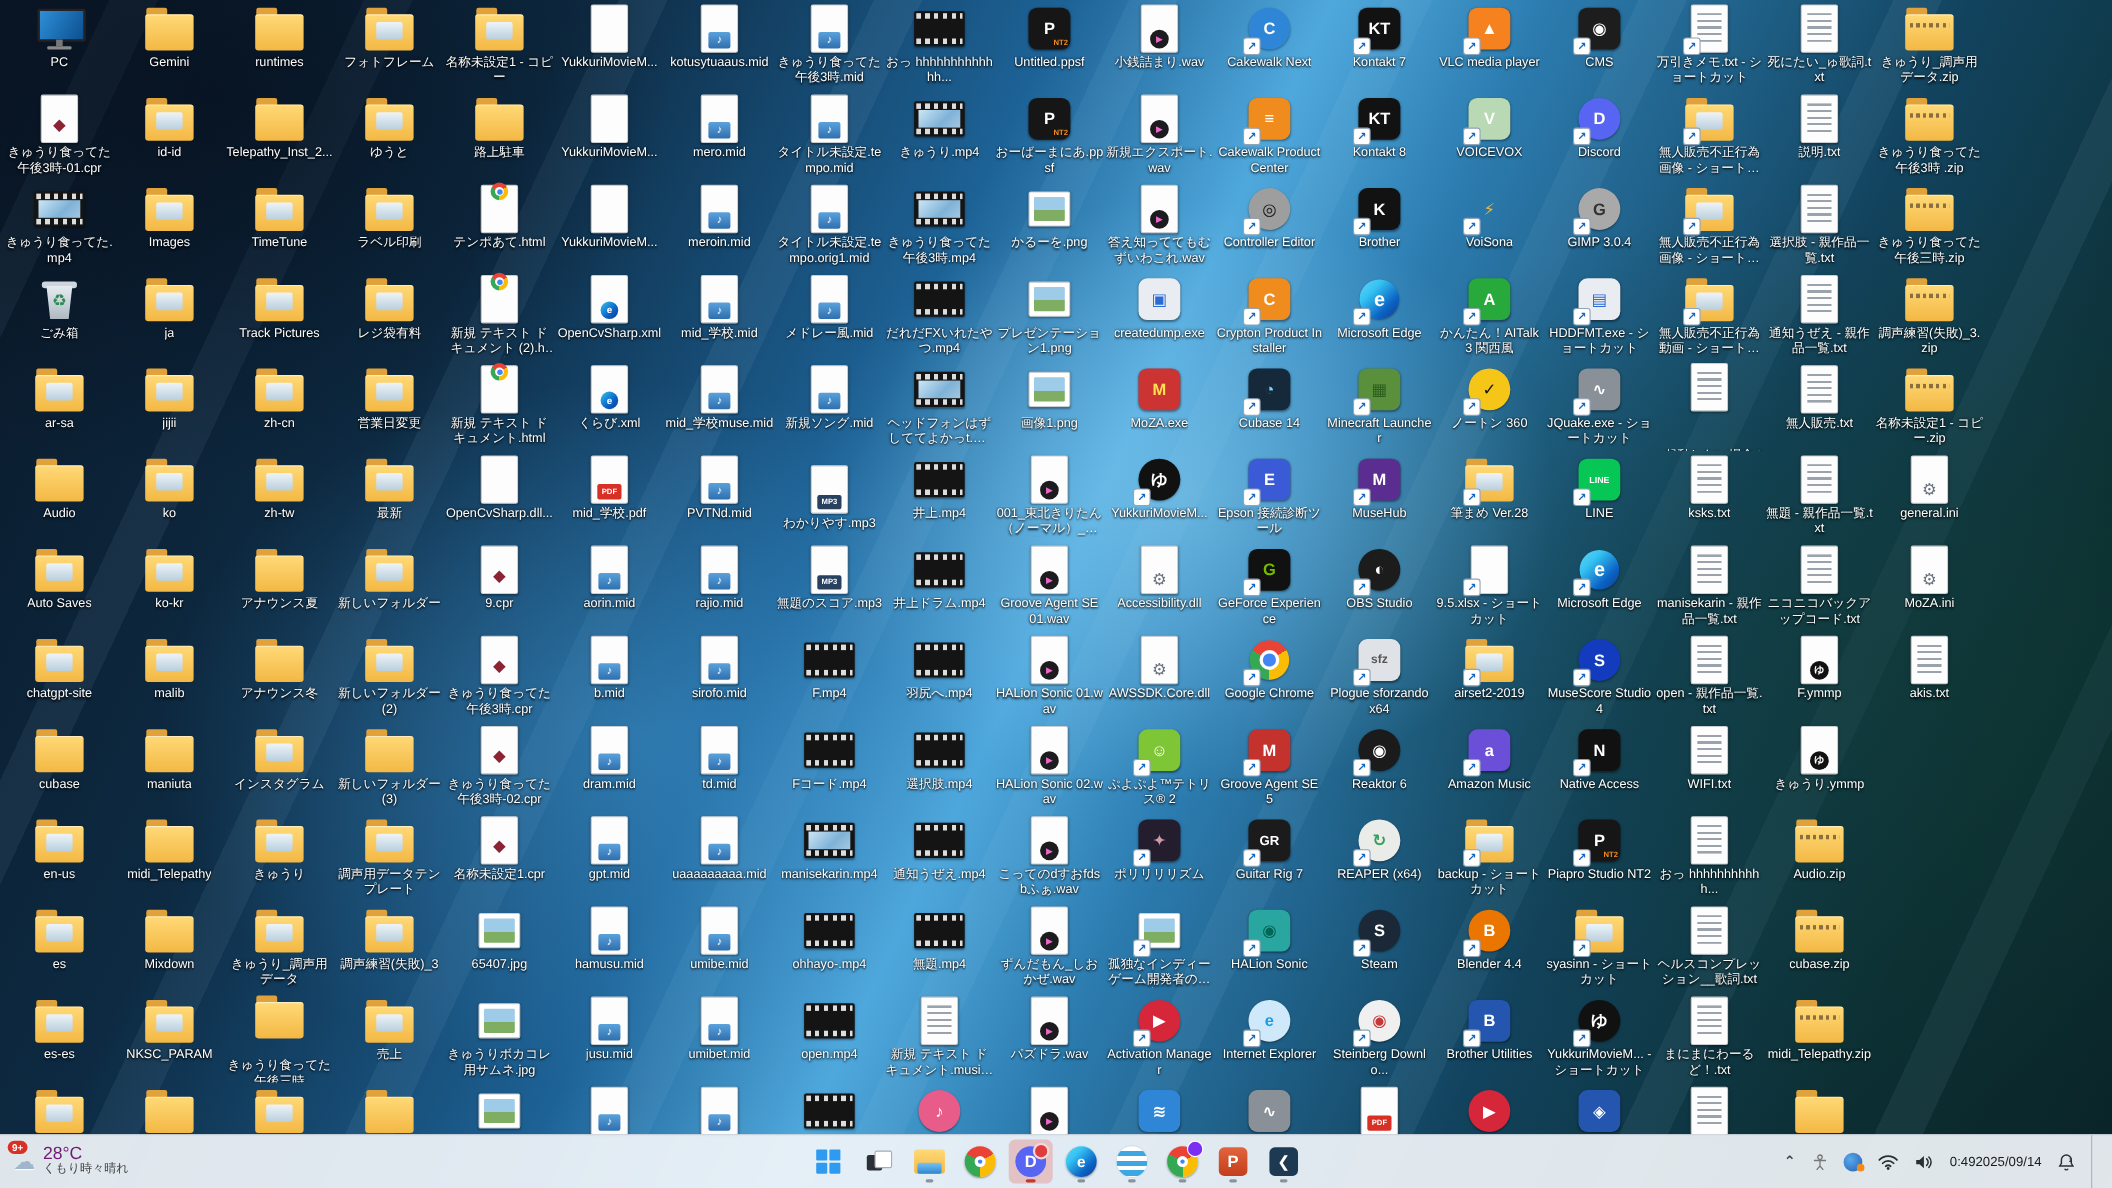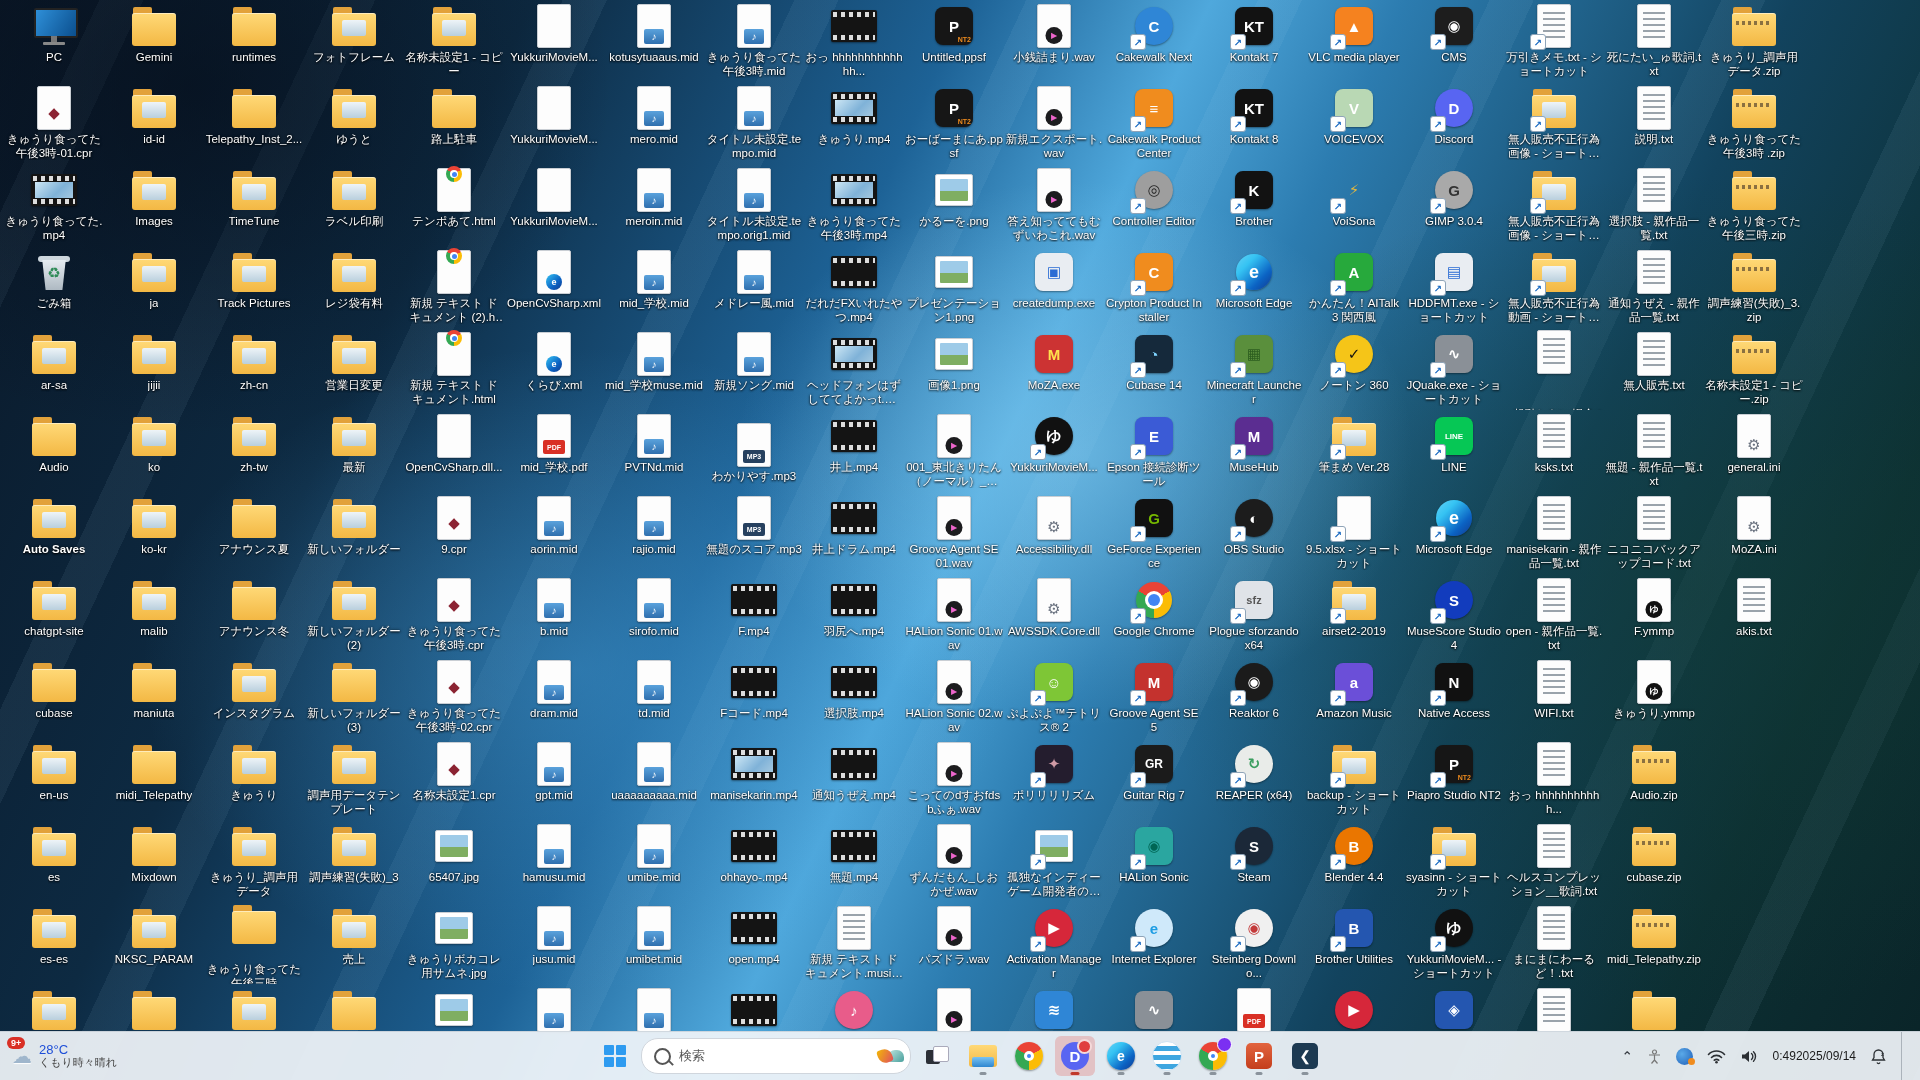--- a/index.html
+++ b/index.html
@@ -72,21 +72,21 @@
   .g-edge{width:36px;height:36px;border-radius:50%;background:linear-gradient(135deg,#66d2f6,#35c3f3 30%,#0b63c4 70%,#123a8f);box-shadow:0 1px 2px rgba(0,0,0,.4);display:flex;align-items:center;justify-content:center;color:#fff;font-weight:bold;font-size:18px;}
   
   .sc{position:absolute;left:50%;margin-left:-24px;bottom:0px;width:14px;height:14px;background:#fff;border:1px solid #8fa4b8;border-radius:3px;display:flex;align-items:center;justify-content:center;font-size:10px;color:#1667c0;font-weight:bold;z-index:5;}
   
   #taskbar{position:absolute;left:0;right:0;bottom:0;height:48px;background:rgba(240,244,249,.93);border-top:1px solid rgba(180,190,200,.5);display:flex;align-items:center;z-index:50;}
   #weather{display:flex;align-items:center;gap:7px;padding:0 12px;height:100%;}
   #weather .cl{position:relative;font-size:20px;}
   #weather .cloudglyph{color:#9fb6cc;text-shadow:0 1px 1px #fff;}
   #weather .wbadge{position:absolute;top:-7px;left:-5px;background:#d93025;color:#fff;font-size:9px;font-weight:bold;border-radius:8px;padding:1px 4px;}
   #weather .wtxt{display:flex;flex-direction:column;line-height:13px;}
-  #weather .temp{font-size:13px;color:#1d4ed8;}
+  #weather .temp{font-size:16px;color:#701a75;}
   #weather .cond{font-size:11px;color:#444;}
   #centerbar{position:absolute;left:50%;transform:translateX(-50%);display:flex;align-items:center;gap:6px;height:100%;}
   .tbtn{width:40px;height:40px;border-radius:6px;display:flex;align-items:center;justify-content:center;position:relative;cursor:pointer;}
   .tbtn.active{background:rgba(228,160,160,.55);}
   .rundot{position:absolute;bottom:1px;left:50%;transform:translateX(-50%);width:7px;height:3px;border-radius:2px;background:#8a939c;}
   .rundot.red{background:#c0392b;width:9px;}
   .ntf{position:absolute;top:3px;right:3px;width:11px;height:11px;border-radius:50%;background:#e03e3e;border:2px solid #f5d9d9;}
   .pbadge{position:absolute;top:1px;right:1px;width:13px;height:13px;border-radius:50%;background:#7b2ff2;border:1px solid #fff;}
   .winlogo{display:grid;grid-template-columns:10px 10px;grid-template-rows:10px 10px;gap:2px;}
   .winlogo i{background:#2e9bf0;border-radius:1px;}
@@ -905,21 +905,21 @@
       <div class="lbl">無題 - 親作品一覧.txt</div>
     </div>
     <div class="cell" style="left: 1704px; top: 412px;">
       <div class="iconwrap">
         <div class="doc">
           <span class="bdg gear">⚙</span>
         </div>
       </div>
       <div class="lbl">general.ini</div>
     </div>
-    <div class="cell" style="left: 4px; top: 494px; font-weight: bold;">
+    <div class="cell" style="left: 4px; top: 494px;">
       <div class="iconwrap">
         <div class="folder">
           <i class="pv"></i>
         </div>
       </div>
       <div class="lbl">Auto Saves</div>
     </div>
     <div class="cell" style="left: 104px; top: 494px;">
       <div class="iconwrap">
         <div class="folder">
@@ -1794,28 +1794,20 @@
     </span>
   </div>
 
   <div id="centerbar">
       <div class="tbtn">
         <span class="winlogo">
           <i></i>
           <i></i>
           <i></i>
           <i></i>
-        </span>
-      </div>
-      <div id="searchpill">
-        <span class="mag"></span>
-        <span class="ph">検索</span>
-        <span class="doodle">
-          <i class="d1"></i>
-          <i class="d2"></i>
         </span>
       </div>
       <div class="tbtn">
         <span class="taskview">
           <i></i>
           <i></i>
         </span>
       </div>
       <div class="tbtn">
         <span class="fe">

